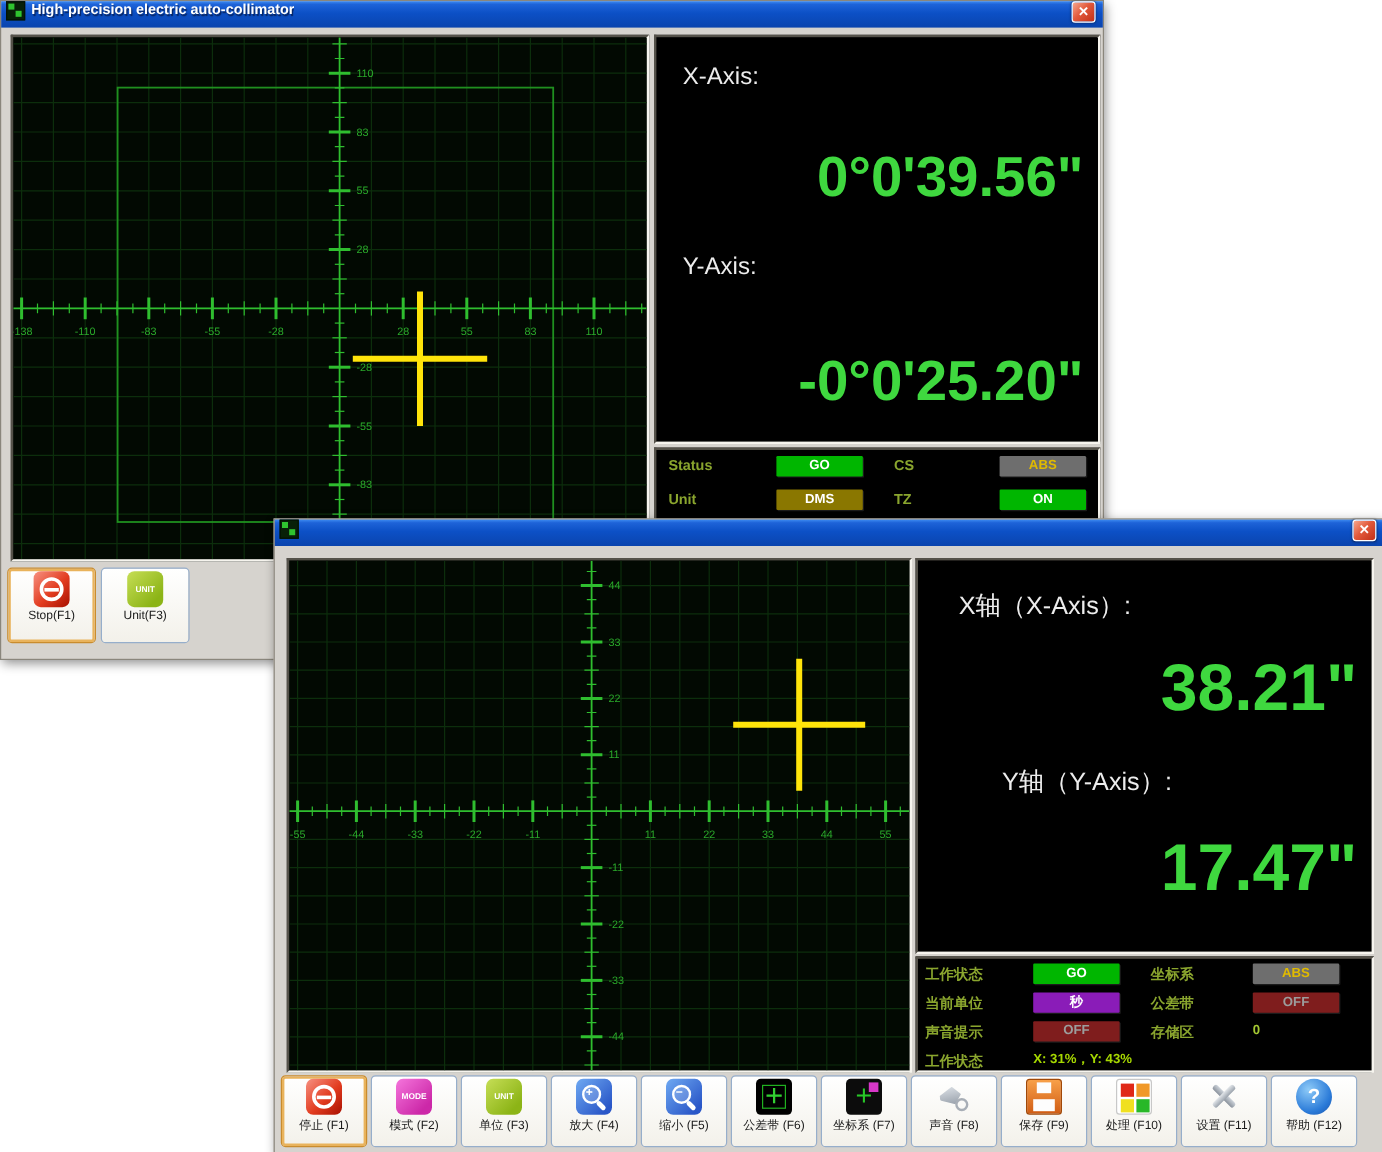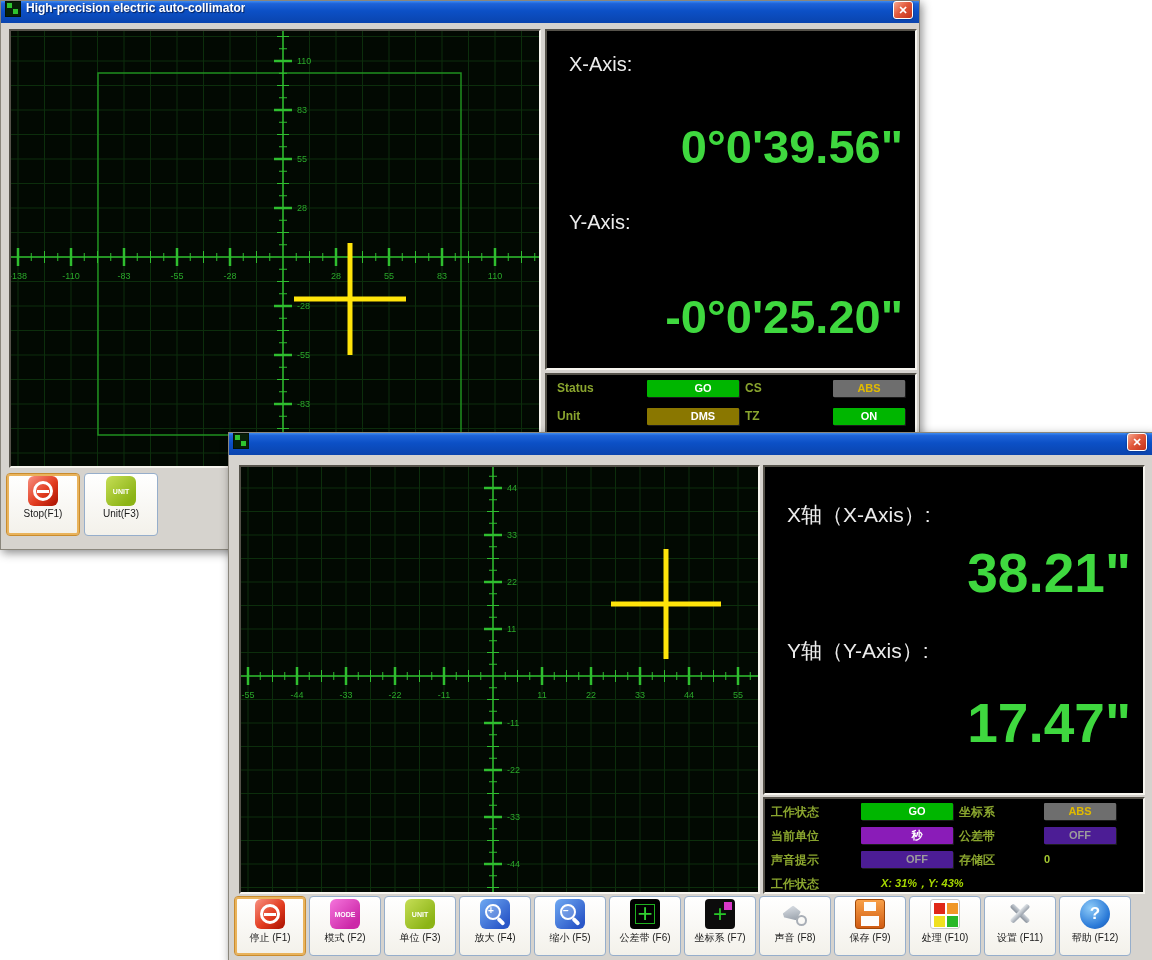--- a/index.html
+++ b/index.html
@@ -36,40 +36,40 @@
   .front-readout{left:534px;top:32px; width:382px;height:330px;}
   .front-status {left:534px;top:364px;width:382px;height:97px;}
 
   
   .ro-label{position:absolute;left:22px;color:#ececec;}
   .ro-value{position:absolute;right:12px;color:#3fd83f;font-weight:bold;white-space:nowrap;}
   .back-readout .ro-label{font-size:20px;}
   .back-readout .l1{top:22px;text-align:right;} .back-readout .v1{top:88px;font-size:47px;}
   .back-readout .l2{top:180px;}.back-readout .v2{top:258px;font-size:47px;}
   .front-readout .ro-label{font-size:21px;}
-  .front-readout .l1{top:34px;} .front-readout .v1{top:74px;font-size:55px;}
-  .front-readout .l2{top:170px;}.front-readout .v2{top:224px;font-size:55px;}
+  .front-readout .l1{top:24px;margin-left:12px;} .front-readout .v1{top:74px;font-size:55px;}
+  .front-readout .l2{top:170px;margin-left:48px;}.front-readout .v2{top:224px;font-size:55px;}
 
   
   .st-row{position:relative;}
   .back-status .st-row{height:25px;margin-top:3px;}
   .front-status .st-row{height:22px;margin-top:2px;}
   .st-label{position:absolute;top:3px;font-size:12px;font-weight:bold;color:#8aa52e;white-space:nowrap;}
   .st-badge{position:absolute;top:2px;width:72px;height:17px;line-height:17px;text-align:center;
             font-size:11px;font-weight:bold;border-radius:1px;box-shadow:1px 1px 0 #1c1c1c;white-space:nowrap;}
-  .c1{left:10px;} .c2{left:100px;padding-left:20px;} .c3{left:198px;} .c4{left:286px;}
+  .c1{left:10px;} .c2{left:100px;} .c3{left:198px;} .c4{left:286px;}
   .front-status .c1{left:6px;} .front-status .c2{left:96px;}
   .front-status .c3{left:194px;} .front-status .c4{left:279px;}
   .b-go {background:#00b600;color:#fff;}
   .b-abs{background:#6e6e6e;color:#e0ba00;}
   .b-dms{background:#8a7700;color:#fff;}
-  .b-off{background:#4c1d95;color:#9c9c9c;}
+  .b-off{background:#7f1d1d;color:#9c9c9c;}
   .b-sec{background:#8a1cb8;color:#fff;}
   .b-plain{background:none;box-shadow:none;color:#a4c832;text-align:left;width:auto;}
-  .b-signal{background:none;box-shadow:none;color:#a6d800;text-align:right;width:auto;font-style:italic;}
+  .b-signal{background:none;box-shadow:none;color:#a6d800;text-align:right;width:auto;}
 
   
   .toolbar{position:absolute;display:flex;gap:4px;}
   .back-toolbar{left:5px;top:472px;}
   .front-toolbar{left:5px;top:463px;gap:3px;}
   .tb-btn{display:flex;flex-direction:column;align-items:center;justify-content:flex-start;
           background:linear-gradient(#ffffff,#f3f1ea);border:1px solid #96aecb;border-radius:4px;
           padding:2px 0 0 0;cursor:pointer;}
   .back-toolbar .tb-btn{width:74px;height:63px;}
   .front-toolbar .tb-btn{width:72px;height:60px;}

